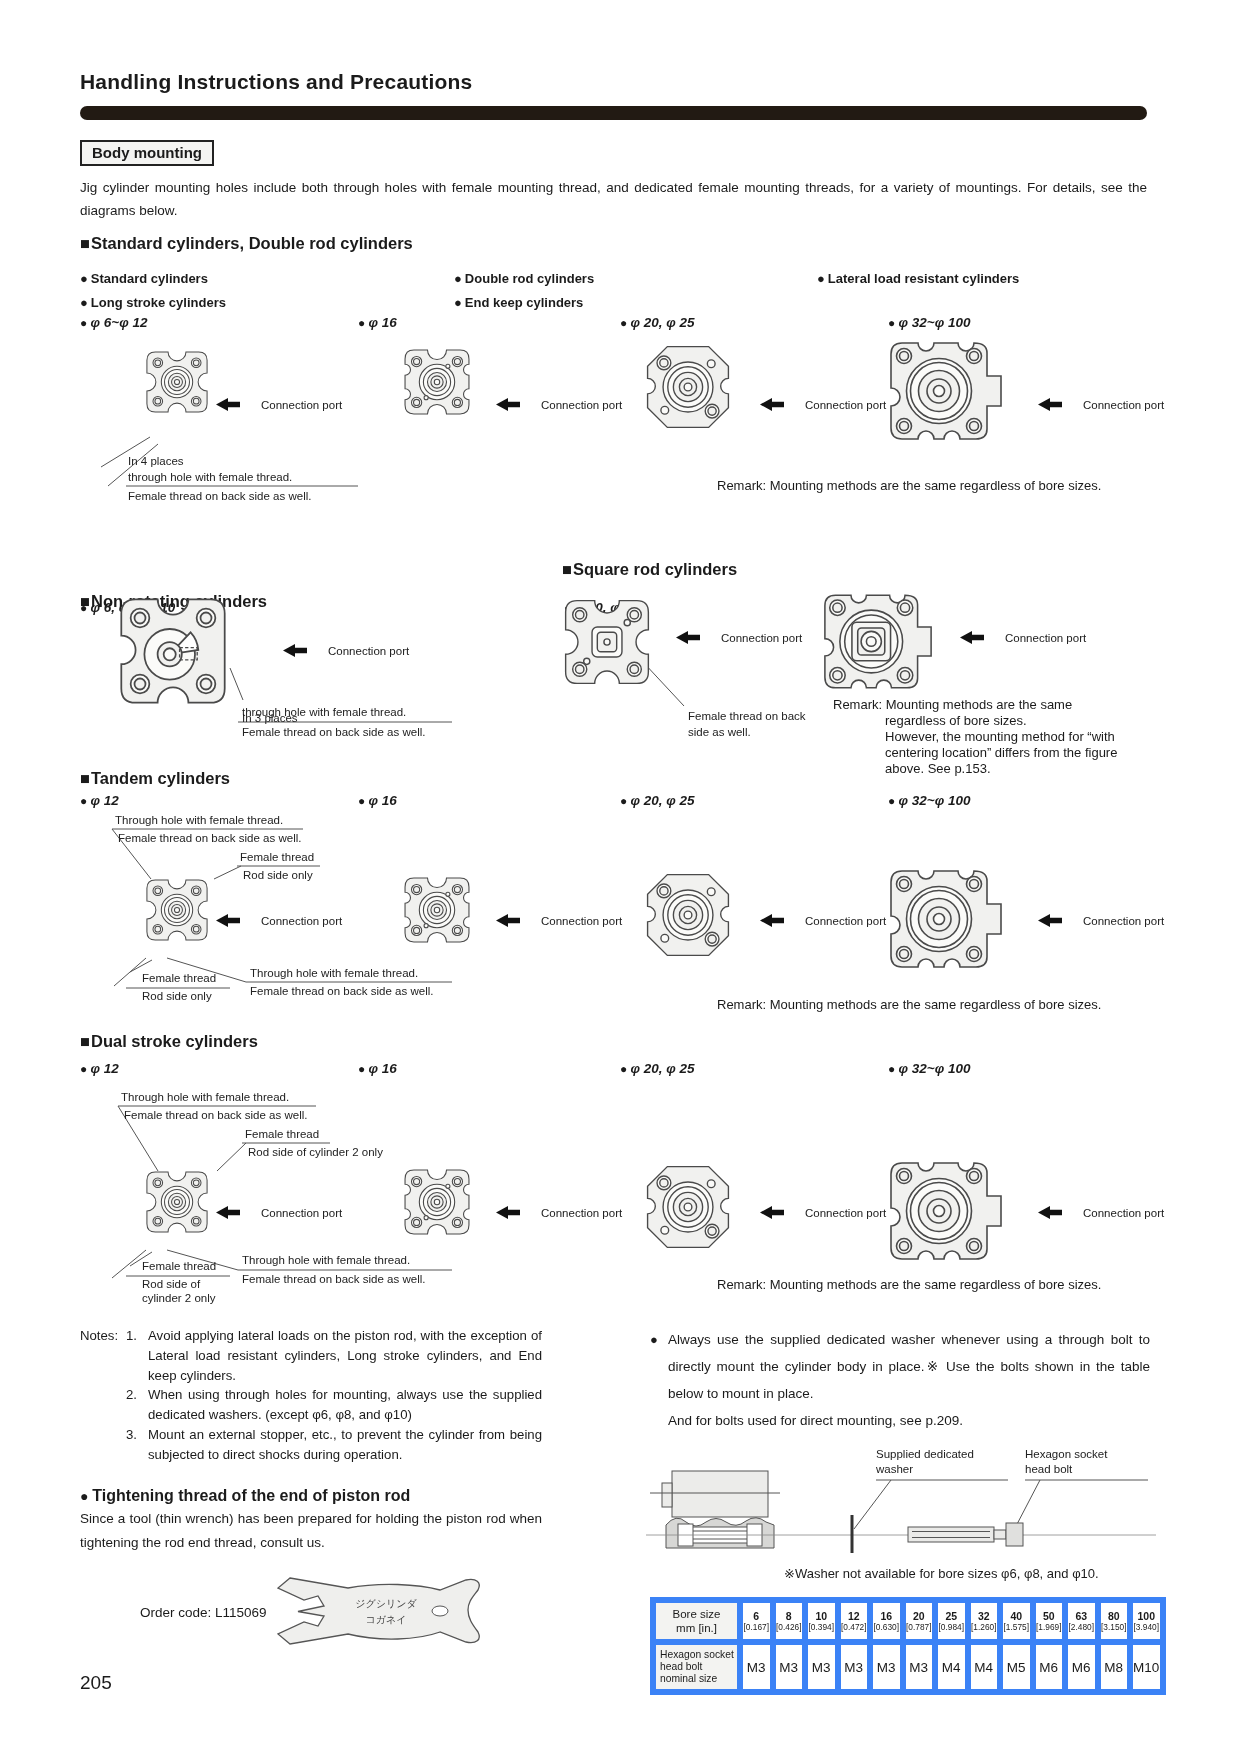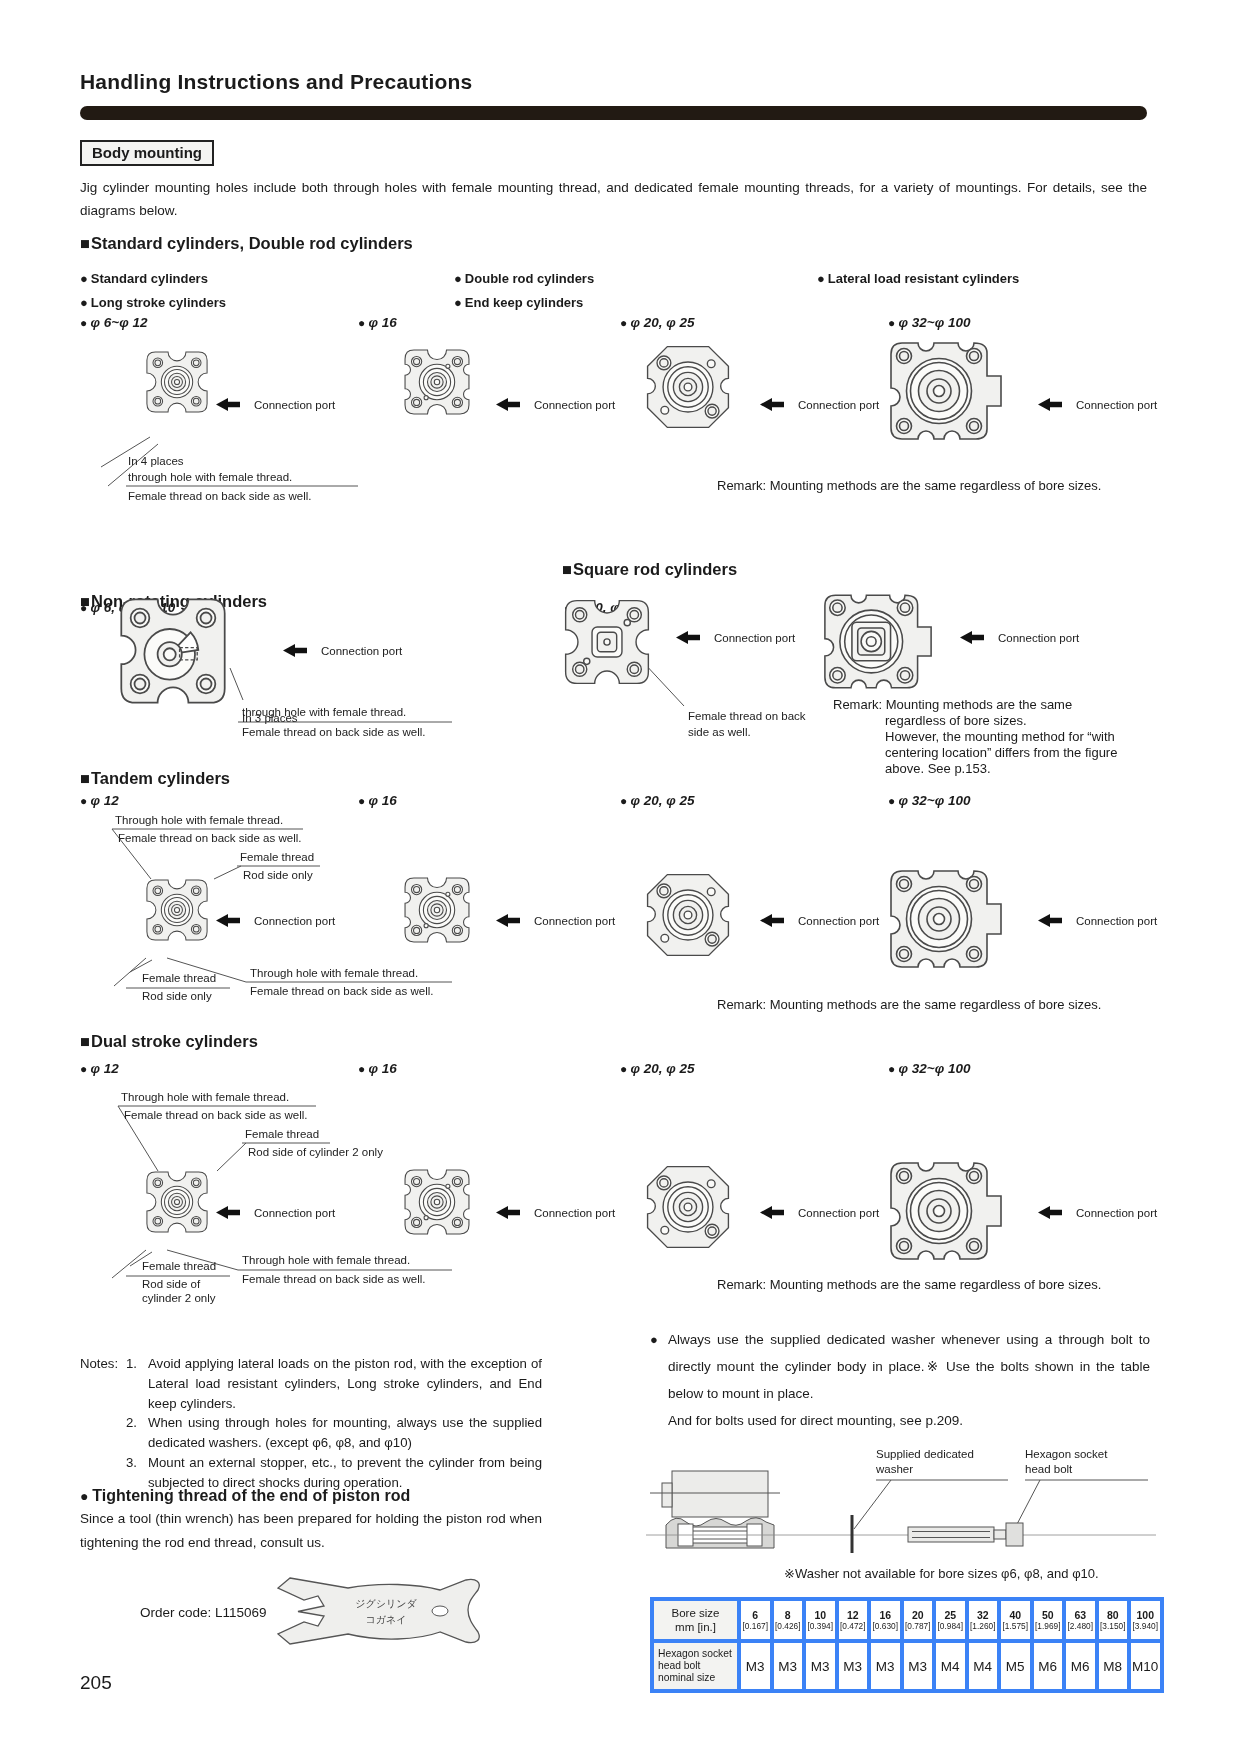--- a/index.html
+++ b/index.html
@@ -14,37 +14,37 @@
   .h1 { font-size:16.5px; font-weight:700; }
   .h1::before { content:"■"; padding-right:1px; }
   .hdot { font-size:16px; font-weight:700; }
   .hdot::before { content:"● "; font-size:14px; }
   .bi { font-size:13px; font-weight:700;margin-top:8px; }
   .bi::before { content:"●"; padding-right:3px; }
   .sz { font-size:13.5px; font-weight:700; font-style:italic; }
   .sz::before { content:"● "; font-style:normal; font-size:12px; }
   .lbl { font-size:11.5px; color:#222; }
   .remark { font-size:13px; }
-  .conn { position:absolute; display:flex; align-items:center; gap:14px; font-size:11.5px; white-space:nowrap; }
+  .conn { position:absolute; display:flex; align-items:center; gap:21px; font-size:11.5px; white-space:nowrap; }
   .conn svg { flex:none; }
   .dg { position:absolute; }
-  .notes { font-size:13.2px; line-height:19.8px;margin-top:28px; }
+  .notes { font-size:13.2px; line-height:19.8px; }
   .notes-row { display:flex; }
   .notes-label { width:46px; flex:none; }
   .ni { display:flex; }
   .ni-num { width:22px; flex:none; }
   .ni-text { flex:1; text-align:justify; }
   .rp { font-size:13.5px; line-height:27px; }
   .rp-row { display:flex; }
   .rp-dot { width:18px; flex:none; font-size:13px; }
   .rp-body { flex:1; text-align:justify; }
   .body2 { font-size:13.5px; line-height:24px; text-align:justify; }
   .bolt-table { position:absolute; border-collapse:collapse; table-layout:fixed;
                 border-top:3px solid #111; border-bottom:3px solid #111; }
-  .bolt-table td { border:4px solid #3b82f6; text-align:center; vertical-align:middle; padding:0; }
+  .bolt-table td { border:6px solid #3b82f6; text-align:center; vertical-align:middle; padding:0; }
   .tc-corner,.tc-rlabel { background:#f3f3f1; }
   .tc-corner div { font-size:11.5px; line-height:14px; }
   .bmm { font-size:10.5px; font-weight:700; line-height:12px; }
   .bin { font-size:8.3px; line-height:10px; }
   .tc-rlabel div { font-size:10.3px; line-height:12px; text-align:left; padding-left:4px; }
   .tc-bolt { font-size:13.5px; }
   .pgnum { font-size:19px; }
   .wrench-txt { font-size:10px; fill:#444; }
 </style>
 </head>

